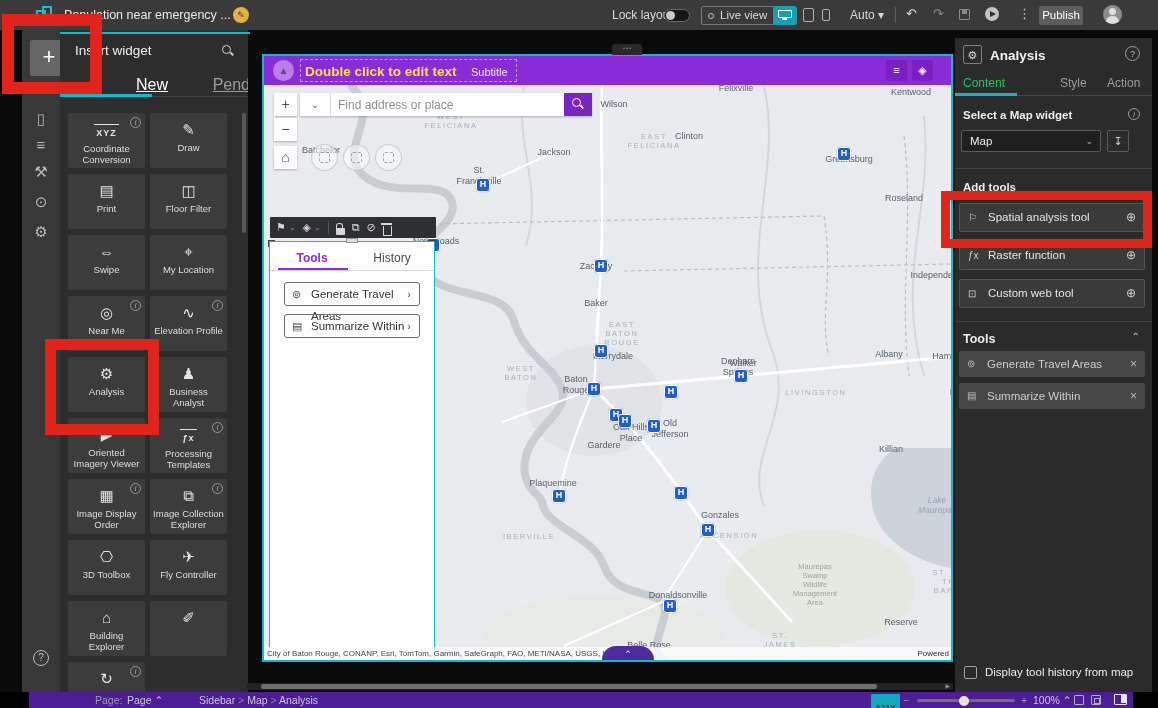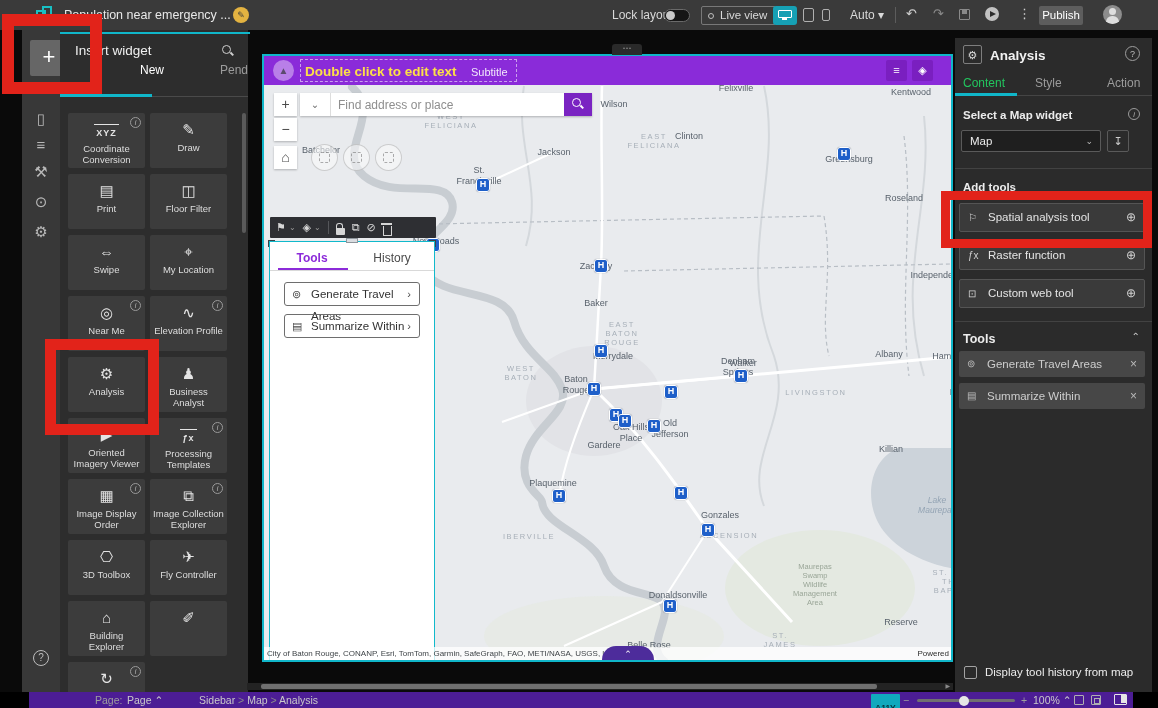--- a/index.html
+++ b/index.html
@@ -38,21 +38,21 @@
 
   
   .sidebar{position:absolute;left:22px;top:30px;width:38px;height:662px;background:#383838;z-index:5;}
   .sb-item{position:absolute;left:3px;width:32px;height:30px;color:#b9b9b9;font-size:15px;text-align:center;line-height:30px;}
   .sb-item.active{left:8px;top:10px;width:38px;height:36px;background:#666;color:#fff;font-size:22px;line-height:34px;border-radius:2px;}
   .help{position:absolute;left:11px;bottom:26px;width:16px;height:16px;border:1.2px solid #bdbdbd;border-radius:50%;color:#bdbdbd;font-size:10px;line-height:14px;text-align:center;}
 
   
   .wpanel{position:absolute;left:60px;top:30px;width:188px;height:662px;background:#2d2d2d;z-index:5;overflow:hidden;}
   .wp-title{position:absolute;left:15px;top:13px;font-size:13.5px;color:#f0f0f0;text-align:right;}
-  .wp-tab{position:absolute;top:33px;font-size:12px;color:#9c9c9c;}
+  .wp-tab{position:absolute;top:46px;font-size:16px;color:#9c9c9c;text-decoration:underline;}
   .wp-tab.active{color:#fff;}
   .wp-tabline{position:absolute;left:0;top:66px;width:188px;height:1px;background:#4a4a4a;}
   .wp-underline{position:absolute;left:0;top:64px;width:92px;height:3px;background:#10b6c9;}
   .wgrid{position:absolute;left:8px;top:83px;width:162px;display:grid;grid-template-columns:77px 77px;grid-auto-rows:55px;gap:6px 5px;}
   .wcard{position:relative;background:#3c3c3c;border-radius:2px;color:#dedede;text-align:center;padding-top:8px;}
   .wcard .wicon{display:block;font-size:15px;line-height:18px;color:#e4e4e4;}
   .wcard .wicon.txt{font-size:9px;letter-spacing:1px;font-weight:bold;border-top:1px solid #e4e4e4;display:inline-block;line-height:14px;padding:1px 2px 0;margin-top:3px;}
   .wcard .wlabel{display:block;font-size:9.5px;line-height:11px;margin-top:3px;padding:0 3px;}
   .winfo{position:absolute;right:4px;top:4px;width:11px;height:11px;border:1px solid #9a9a9a;border-radius:50%;color:#b9b9b9;font-size:7px;line-height:10px;text-align:center;font-style:italic;}
   .wscroll{position:absolute;right:2px;top:83px;width:4px;height:120px;background:#5a5a5a;border-radius:2px;}
@@ -440,21 +440,21 @@
       <span class="mh-btn" style="right:44px">≡</span>
       <span class="mh-btn" style="right:18px">◈</span>
     </div>
   </div>
 
   <div class="rpanel">
     <span class="rp-iconbox">⚙</span>
     <span class="rp-title">Analysis</span>
     <span class="rp-help">?</span>
     <span class="rp-tab active" style="left:8px">Content</span>
-    <span class="rp-tab" style="left:80px">Style</span>
+    <span class="rp-tab" style="left:105px">Style</span>
     <span class="rp-tab" style="left:152px">Action</span>
     <div class="rp-tabline"></div>
     <div class="rp-underline"></div>
     <span class="rp-label" style="left:8px;top:71px">Select a Map widget</span>
     <span class="rp-info" style="right:12px;top:70px">i</span>
     <div class="rp-select"><span>Map</span><span class="c">⌄</span></div>
     <div class="rp-dl">↧</div>
     <div class="rp-div" style="top:130px"></div>
     <span class="rp-label" style="left:8px;top:143px">Add tools</span>
     <div class="addtools" id="addtools">

